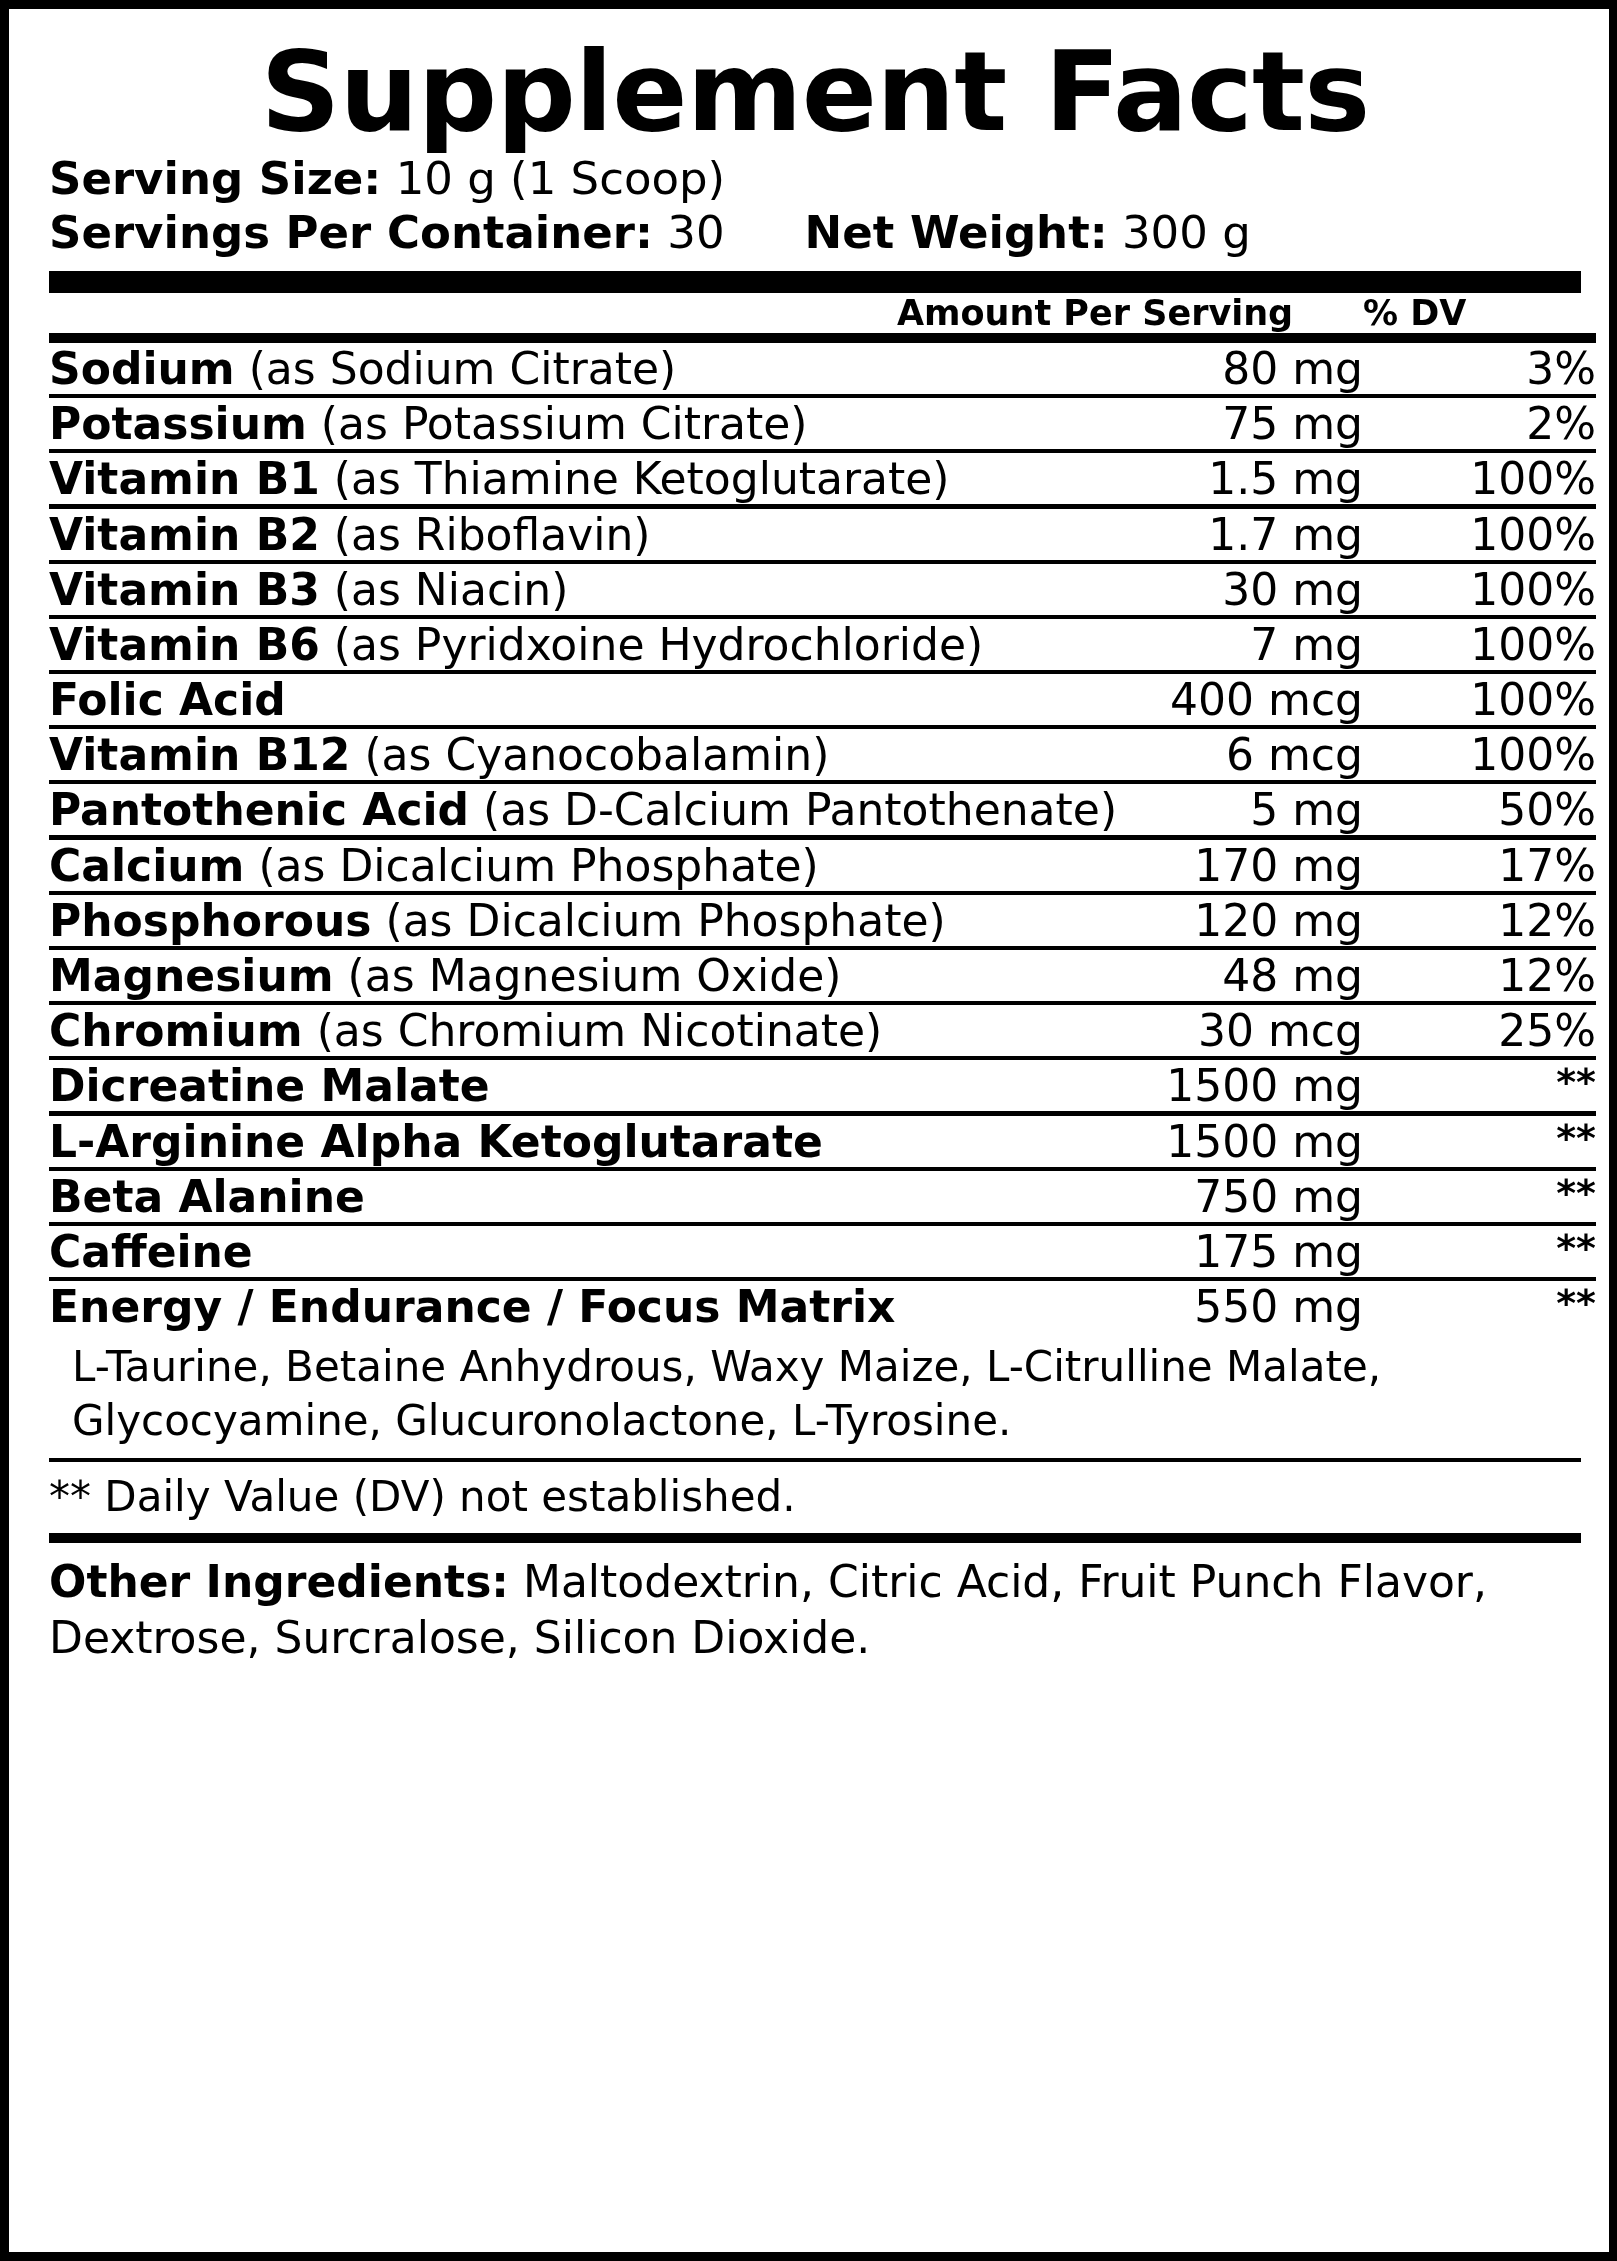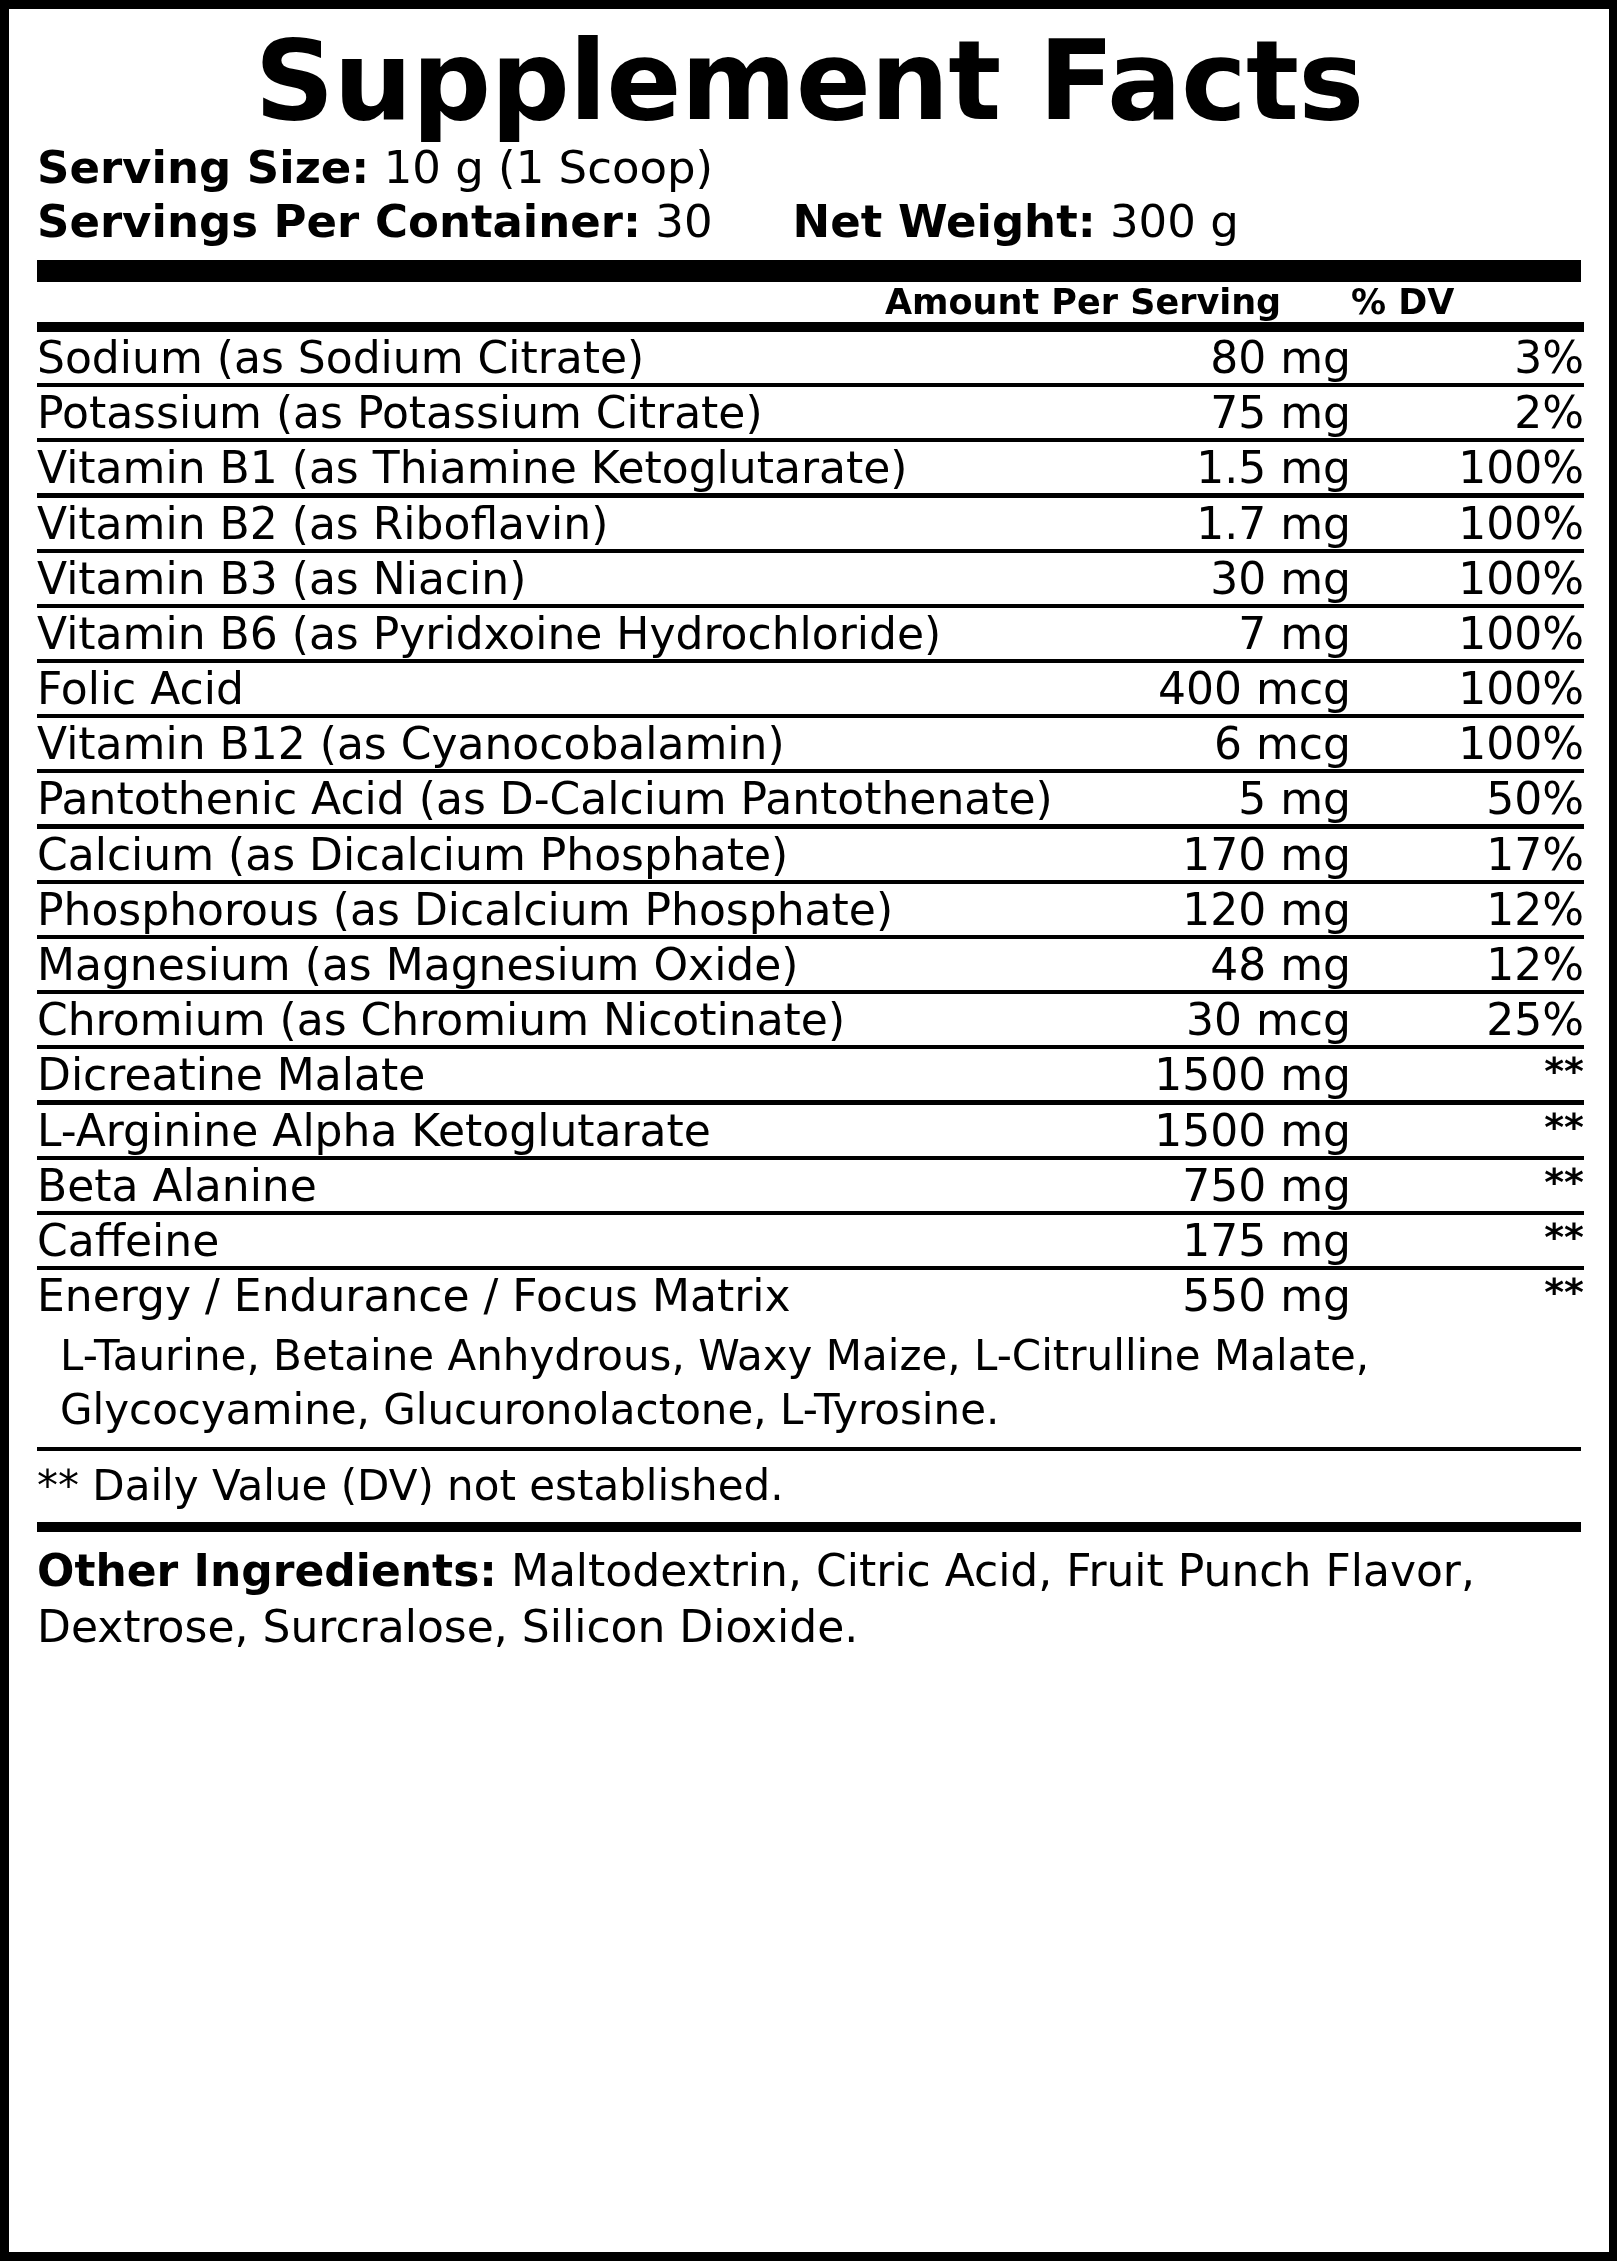--- a/index.html
+++ b/index.html
@@ -15,21 +15,22 @@
     position: relative;
     width: 1618px;
     height: 2261px;
     box-sizing: border-box;
     background: #ffffff;
     border: 9.1px solid #000000;
     overflow: hidden;
   }
   .inner {
     box-sizing: border-box;
-    padding: 4px 28px 0 28px;
+    padding: 15px 28px 0 28px;
+    margin-left: 12px;
   }
   .title {
     font-size: 111px;
     font-weight: bold;
     line-height: 1.0;
     letter-spacing: -0.8px;
     white-space: nowrap;
     text-align: center;
     margin: 11.6px 0 5px 0;
   }
@@ -81,21 +82,21 @@
 
   .nutrient-row td {
     font-size: 44px;
     padding: 7.5px 0 7.5px 0;
     white-space: nowrap;
   }
   .nutrient-row td.name {
     text-align: left;
     font-weight: normal;
   }
-  .nutrient-row td.name b { font-weight: normal; }
+  .nutrient-row td.name b { font-weight: bold; }
   .nutrient-row td.amt { text-align: right; }
   .nutrient-row td.dv  { text-align: right; }
   .nutrient-row td.dv.stars {
     vertical-align: top;
     font-weight: bold;
     font-size: 38px;
     padding-top: 0;
   }
   .row-sep {
     height: 4.2px;

